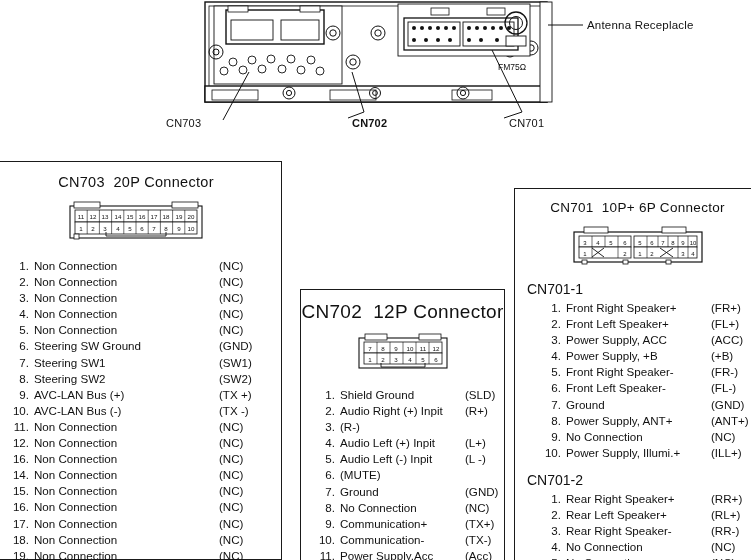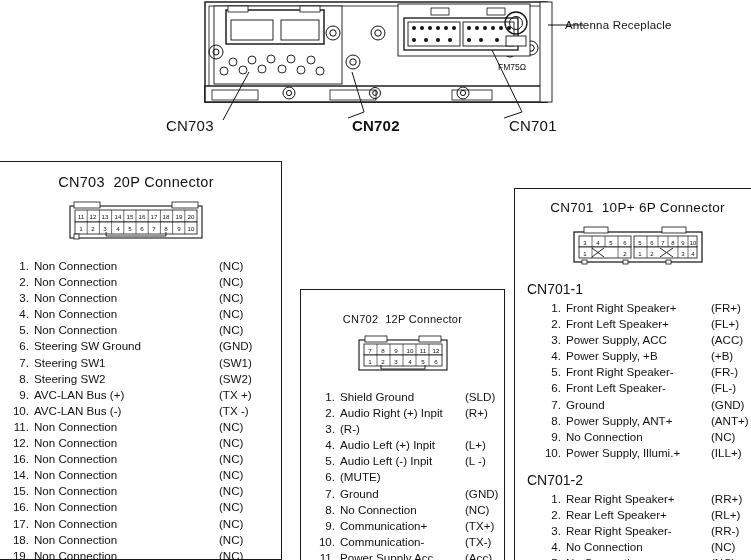--- a/index.html
+++ b/index.html
@@ -19,29 +19,29 @@
   
   #unit-figure {
     position: absolute;
     left: 0; top: 0;
     width: 751px; height: 150px;
   }
   #unit-svg { display: block; }
 
   .callout-label {
     position: absolute;
-    font-size: 15px;
+    font-size: 11px;
     letter-spacing: .2px;
     color: #111;
     white-space: nowrap;
   }
   #callout-cn703 { left: 166px; top: 117px; }
   #callout-cn702 { left: 352px; top: 117px; font-weight: bold; }
   #callout-cn701 { left: 509px; top: 117px; text-align: center; }
-  #callout-antenna { left: 565px; top: 19px; font-size: 11.5px; }
+  #callout-antenna { left: 587px; top: 19px; font-size: 11.5px; }
 
   
   .panel {
     position: absolute;
     border: 1.6px solid #1a1a1a;
     background: #ffffff;
     box-sizing: border-box;
   }
   
   #panel-cn703 {
@@ -60,21 +60,21 @@
   }
 
   .panel-title {
     text-align: center;
     font-size: 14.5px;
     letter-spacing: .3px;
     color: #111;
     white-space: pre;
   }
   #panel-cn703 .panel-title { margin-top: 12px; }
-  #panel-cn702 .panel-title { margin-top: 23px; font-size: 11px; }
+  #panel-cn702 .panel-title { margin-top: 11px; font-size: 19px; }
   #panel-cn701 .panel-title { margin-top: 11px; font-size: 13.5px; }
 
   .conn-art { display: flex; justify-content: center; }
   #panel-cn703 .conn-art { margin-top: 10px; }
   #panel-cn702 .conn-art { margin-top: 9px; }
   #panel-cn701 .conn-art { margin-top: 9px; }
 
   .subhead {
     font-size: 14px;
     color: #111;

